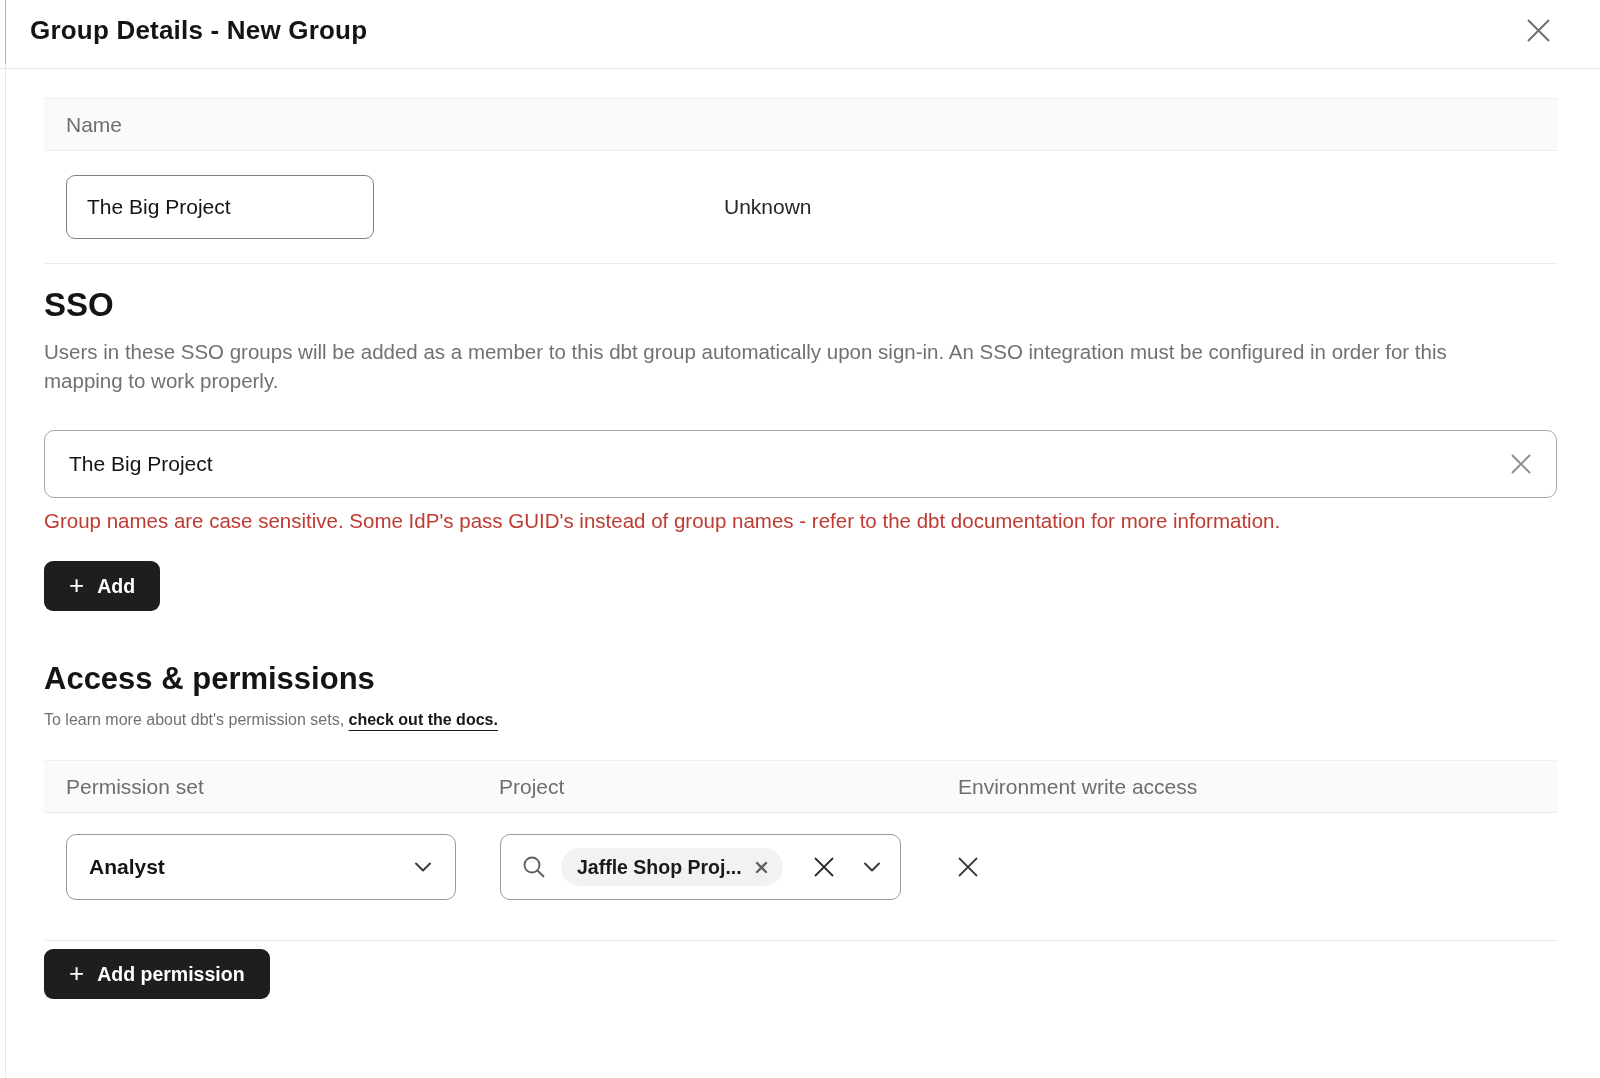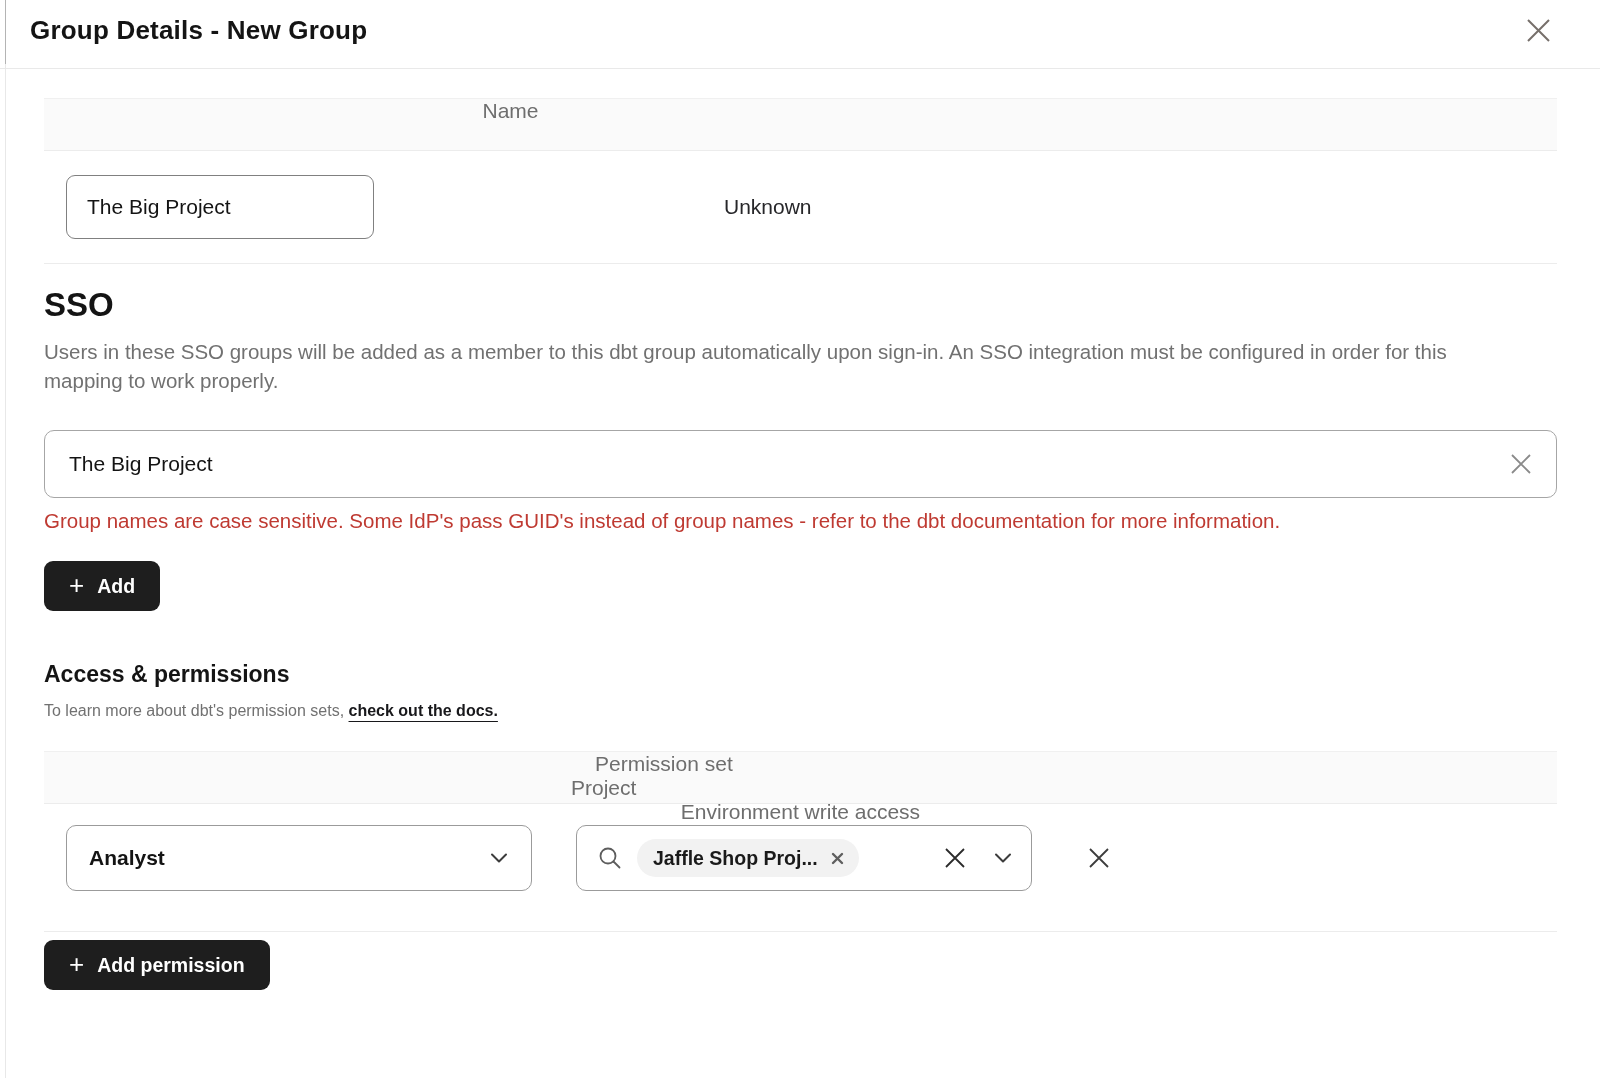--- a/index.html
+++ b/index.html
@@ -12,21 +12,21 @@
   
   .modal-header { height: 69px; display: flex; align-items: center; justify-content: space-between;
     padding: 0 48px 8px 30px; border-bottom: 1px solid #e9e9e9; }
   .modal-title { font-size: 26px; font-weight: 700; color: #141414; letter-spacing: .2px; }
   .icon-btn { background: none; border: none; cursor: pointer; display: flex; align-items: center; justify-content: center; padding: 0; }
 
   .content { padding: 0 43px 0 44px; }
 
   
   .tbl-head { display: flex; align-items: center; height: 53px; background: #fafafa;
-    border-top: 1px solid #f0f0f0; border-bottom: 1px solid #ececec; font-size: 21px; color: #6e6e6e; flex-direction: column; }
+    border-top: 1px solid #f0f0f0; border-bottom: 1px solid #ececec; font-size: 21px; color: #6e6e6e; }
   .tbl-head .c-pad { padding-left: 22px; }
 
   .group-row { display: flex; align-items: center; height: 113px; border-bottom: 1px solid #ececec; }
   .col-name { width: 680px; }
   .col-last { flex: 1; }
 
   .name-input { width: 308px; height: 64px; margin-left: 22px; border: 1.5px solid #808080; border-radius: 9px;
     font-family: inherit; font-size: 21px; color: #141414; padding: 0 20px; background: #fff; outline: none; }
   .unknown-val { font-size: 21px; color: #27272a; }
 
@@ -42,35 +42,35 @@
   .error-text { margin-top: 11px; font-size: 20.5px; color: #bf3a32; }
 
   .dark-btn { display: inline-flex; align-items: center; gap: 13px; height: 50px; padding: 0 25px;
     background: #1e1e1e; color: #ffffff; border: none; border-radius: 9px; cursor: pointer;
     font-family: inherit; font-size: 19.5px; font-weight: 700; }
   .btn-add { margin-top: 28px; }
   .btn-add-permission { margin-top: 8px; }
   .plus-glyph { font-size: 26px; font-weight: 300; line-height: 1; position: relative; top: -1px; }
 
   
-  .section-h2 { font-size: 23px; font-weight: 700; color: #141414; margin-top: 50px; }
+  .section-h2 { font-size: 31px; font-weight: 700; color: #141414; margin-top: 50px; }
   .docs-line { margin-top: 14px; font-size: 16px; color: #717171; }
   .docs-link { color: #18181b; font-weight: 600; text-decoration: underline; text-underline-offset: 5px; cursor: pointer; }
 
   .perm-table { margin-top: 31px; }
   .ph-c1 { width: 455px; padding-left: 22px; }
   .ph-c2 { width: 459px; }
   .ph-c3 { flex: 1; }
 
   .perm-row { display: flex; align-items: flex-start; padding: 21px 0 0 0; height: 128px; border-bottom: 1px solid #ececec; }
 
   .select-box { height: 66px; border: 1px solid #9b9b9b; border-radius: 10px; background: #fff;
     display: flex; align-items: center; cursor: pointer; }
-  .box-permission { width: 466px; margin-left: 22px; justify-content: space-between; padding: 0 22px; }
-  .box-project { width: 456px; margin-left: 44px; padding: 0 18px 0 20px; }
+  .box-permission { width: 390px; margin-left: 22px; justify-content: space-between; padding: 0 22px; }
+  .box-project { width: 401px; margin-left: 44px; padding: 0 18px 0 20px; }
   .box-env { width: 402px; margin-left: 62px; justify-content: space-between; padding: 0 20px 0 22px; }
   .box-label { font-size: 21px; font-weight: 600; color: #141414; }
 
   .chip { display: flex; align-items: center; gap: 13px; background: #f2f2f2; border-radius: 19px;
     height: 38px; padding: 0 15px 0 16px; margin-left: 14px; }
   .chip-label { font-size: 19.5px; font-weight: 600; color: #1a1a1a; white-space: nowrap; }
 
   .env-right { display: flex; align-items: center; gap: 26px; }
   .proj-right { display: flex; align-items: center; gap: 25px; margin-left: auto; }
 

